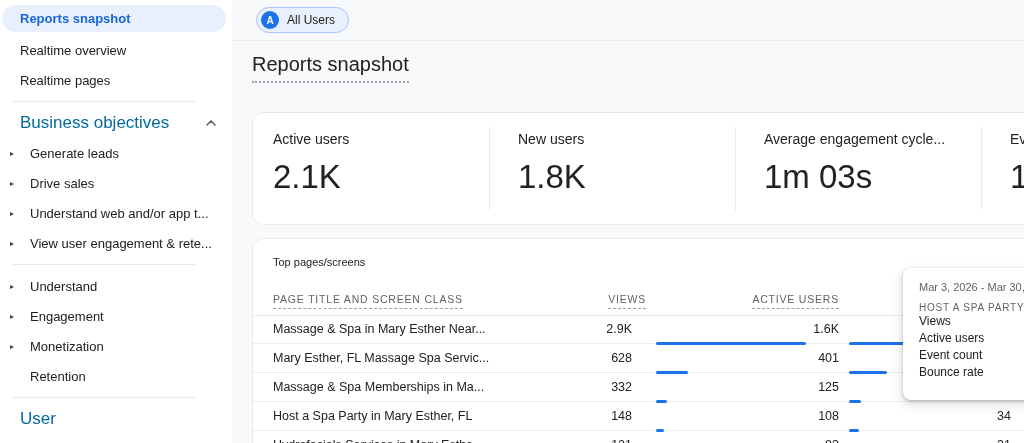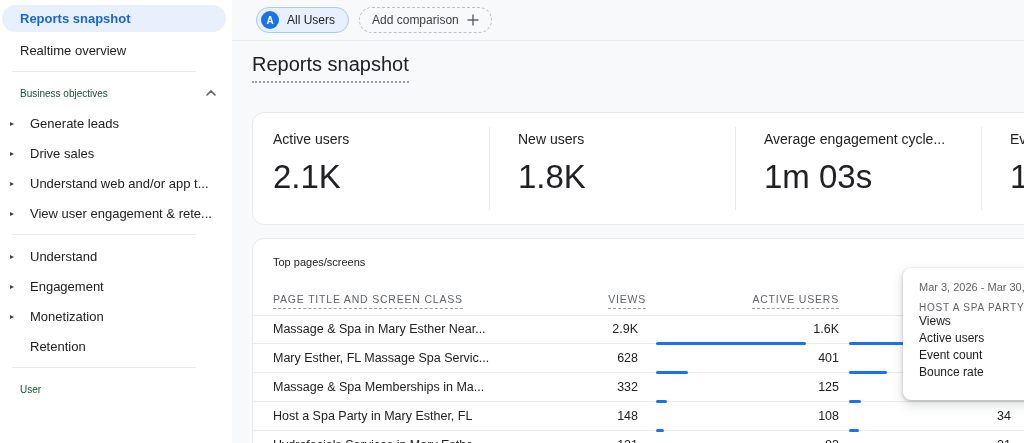--- a/index.html
+++ b/index.html
@@ -7,21 +7,21 @@
     width:1024px;height:443px;position:relative;
     font-family:"Liberation Sans",sans-serif;
     background:#ffffff;color:#202124;
   }
   
   .sidebar{position:absolute;left:0;top:0;width:232px;height:443px;background:#ffffff;padding-top:5px;box-sizing:border-box;z-index:2;}
   .nav-item{height:30px;display:flex;align-items:center;padding-left:20px;font-size:13px;color:#202124;cursor:pointer;white-space:nowrap;}
   .nav-item.selected{background:#e8f0fe;color:#1967d2;font-weight:bold;height:27px;border-radius:15px;margin:0 6px 3px 2px;padding-left:18px;}
   .nav-item.sub{padding-left:10px;}
   .tri{width:20px;font-size:8px;color:#3c4043;flex:0 0 20px;}
-  .nav-section{height:30px;display:flex;align-items:center;justify-content:space-between;padding:0 16px 0 20px;font-size:10px;color:#14532d;cursor:pointer;}
+  .nav-section{height:30px;display:flex;align-items:center;justify-content:space-between;padding:0 16px 0 20px;font-size:17px;color:#0369a1;cursor:pointer;}
   .nav-divider{height:1px;background:#e8eaed;margin:6px 36px 6px 12px;}
   
   .main{position:absolute;left:232px;top:0;width:908px;height:443px;background:#f8f9fa;}
   .comparison-bar{height:41px;border-bottom:1px solid #e8eaed;display:flex;align-items:center;padding-left:24px;gap:10px;box-sizing:border-box;}
   .chip{height:26px;border-radius:14px;display:inline-flex;align-items:center;font-size:12px;color:#202124;cursor:pointer;box-sizing:border-box;}
   .chip-all{background:#e8f0fe;border:1px solid #a8c7fa;padding:0 13px 0 4px;gap:8px;}
   .avatar{width:18px;height:18px;border-radius:50%;background:#1a73e8;color:#fff;font-size:10px;font-weight:bold;display:flex;align-items:center;justify-content:center;}
   .chip-add{background:transparent;border:1px dashed #bdc1c6;padding:0 12px;gap:8px;color:#3c4043;}
   .page-title{margin:12px 0 0 20px;font-size:20px;font-weight:normal;color:#202124;}
   .page-title .dashed{display:inline-block;padding-bottom:5px;border-bottom:2px dotted #9aa0a6;}
@@ -37,21 +37,21 @@
   .table-title{position:absolute;left:20px;top:17px;font-size:11px;color:#202124;}
   .th{position:absolute;top:54px;font-size:10.5px;letter-spacing:0.8px;color:#5f6368;white-space:nowrap;}
   .th-inner{display:inline-block;border-bottom:1px dashed #9aa0a6;padding-bottom:3px;}
   .th-page{left:20px;}
   .th-views{left:293px;width:100px;text-align:right;}
   .th-active{left:486px;width:100px;text-align:right;}
   .thead-line{position:absolute;left:0;right:0;top:76px;height:1px;background:#e8eaed;}
   .tr{position:absolute;left:0;width:100%;height:29px;border-bottom:1px solid #ebedef;box-sizing:border-box;}
   .td-title{position:absolute;left:20px;top:50%;transform:translateY(-50%);font-size:12.5px;color:#202124;white-space:nowrap;}
   .td-num{position:absolute;top:50%;transform:translateY(-50%);font-size:12.5px;color:#202124;text-align:right;width:100px;}
-  .td-views{left:285px;}
+  .td-views{left:279px;}
   .td-active{left:486px;}
   .td-third{position:absolute;left:744px;top:50%;transform:translateY(-50%);font-size:12.5px;color:#202124;white-space:nowrap;}
   .bar{position:absolute;bottom:-2px;height:3px;background:#1a73e8;border-radius:2px;}
   .bar-views{left:403px;}
   .bar-active{left:596px;}
   
   .tooltip{position:absolute;left:903px;top:268px;width:170px;height:132px;background:#ffffff;border-radius:8px;z-index:10;
     box-shadow:0 1px 3px rgba(60,64,67,.3),0 4px 10px 2px rgba(60,64,67,.15);
     padding:13px 0 0 16px;box-sizing:border-box;}
   .tt-date{font-size:11px;color:#5f6368;white-space:nowrap;}
@@ -62,20 +62,23 @@
 </head>
 <body>
 
 <aside class="sidebar">
   <div class="nav-item selected">
     <span>Reports snapshot</span>
   </div>
   <div class="nav-item">
     <span>Realtime overview</span>
   </div>
+  <div class="nav-item">
+    <span>Realtime pages</span>
+  </div>
 
   <div class="nav-divider"></div>
 
   <div class="nav-section">
     <span>Business objectives</span>
     <svg width="10" height="6" viewBox="0 0 10 6">
         <path d="M1 5 L5 1 L9 5" stroke="#5f6368" stroke-width="1.6" fill="none" stroke-linecap="round"></path>
       </svg>
   </div>
   <div class="nav-item sub">
@@ -121,26 +124,20 @@
 
   </div>
 </aside>
 
 <div class="main">
 
   <div class="comparison-bar">
     <div class="chip chip-all">
       <span class="avatar">A</span>
       <span>All Users</span>
-    </div>
-    <div class="chip chip-add">
-      <span>Add comparison</span>
-      <svg width="12" height="12" viewBox="0 0 12 12">
-          <path d="M6 1 V11 M1 6 H11" stroke="#5f6368" stroke-width="1.4" fill="none" stroke-linecap="round"></path>
-        </svg>
     </div>
   </div>
 
   <h1 class="page-title">
     <span class="dashed">Reports snapshot</span>
   </h1>
 
   <section class="card metrics-card">
     <div class="metric">
       <div class="metric-label">Active users</div>

